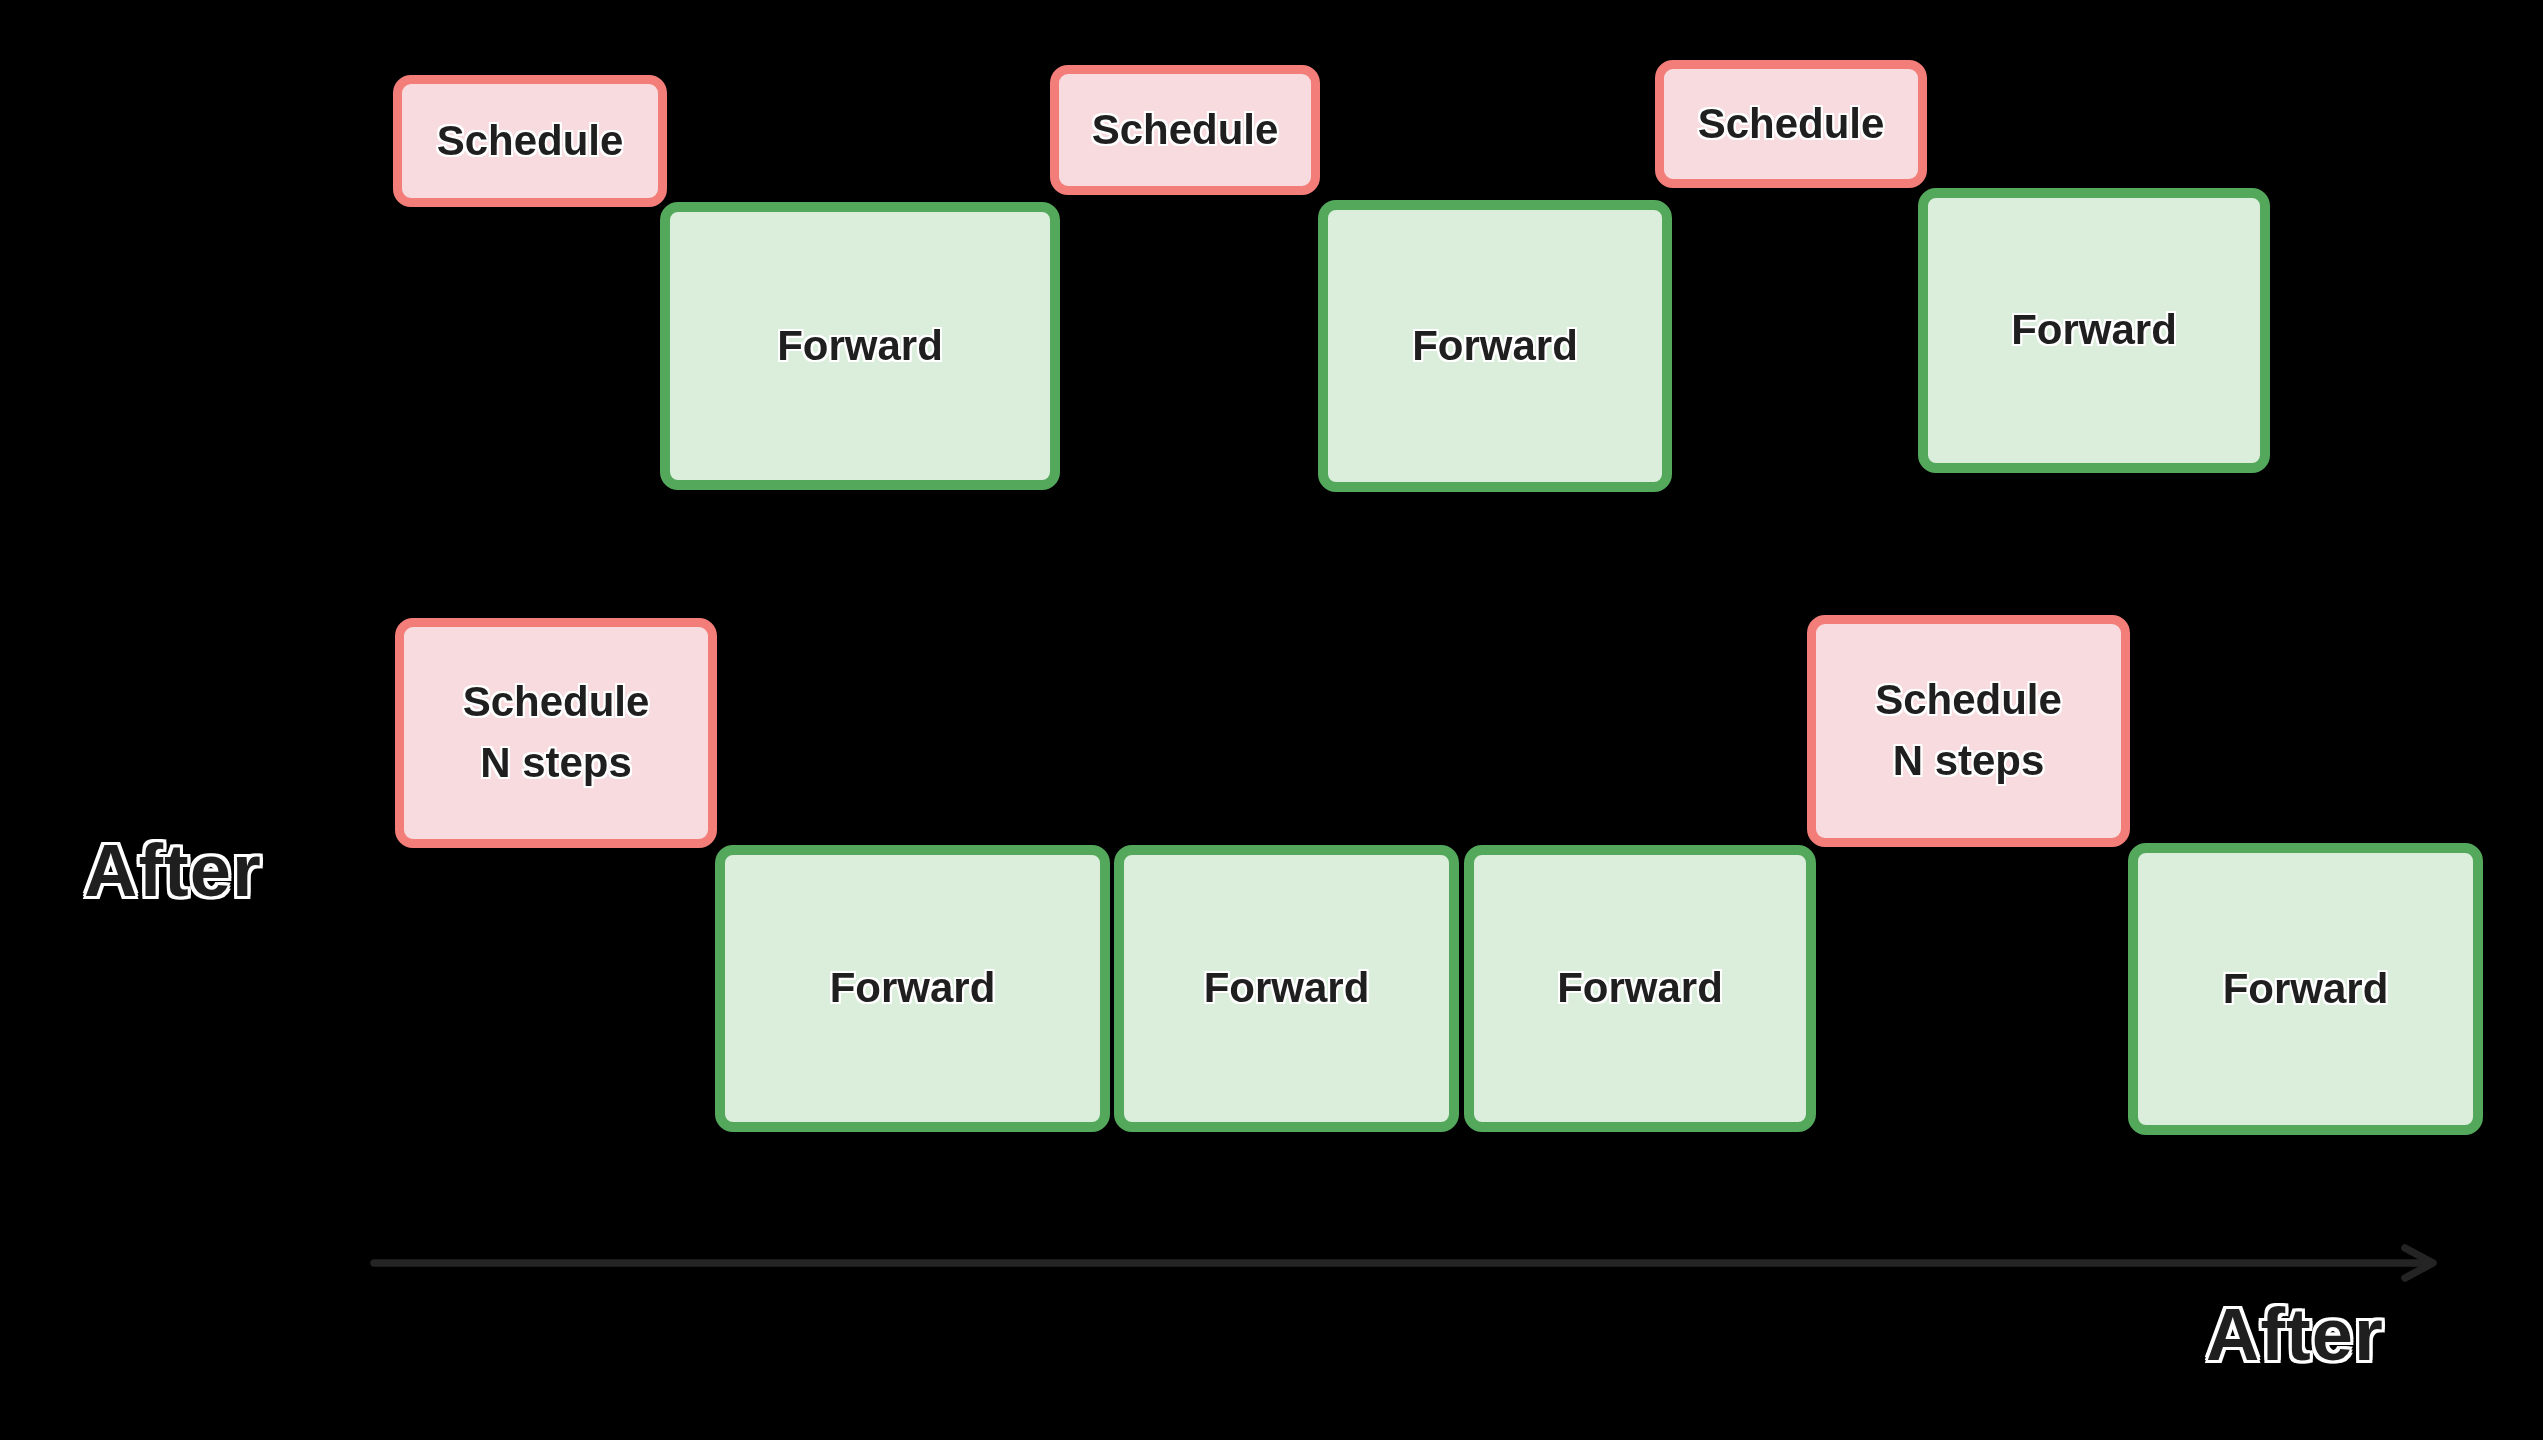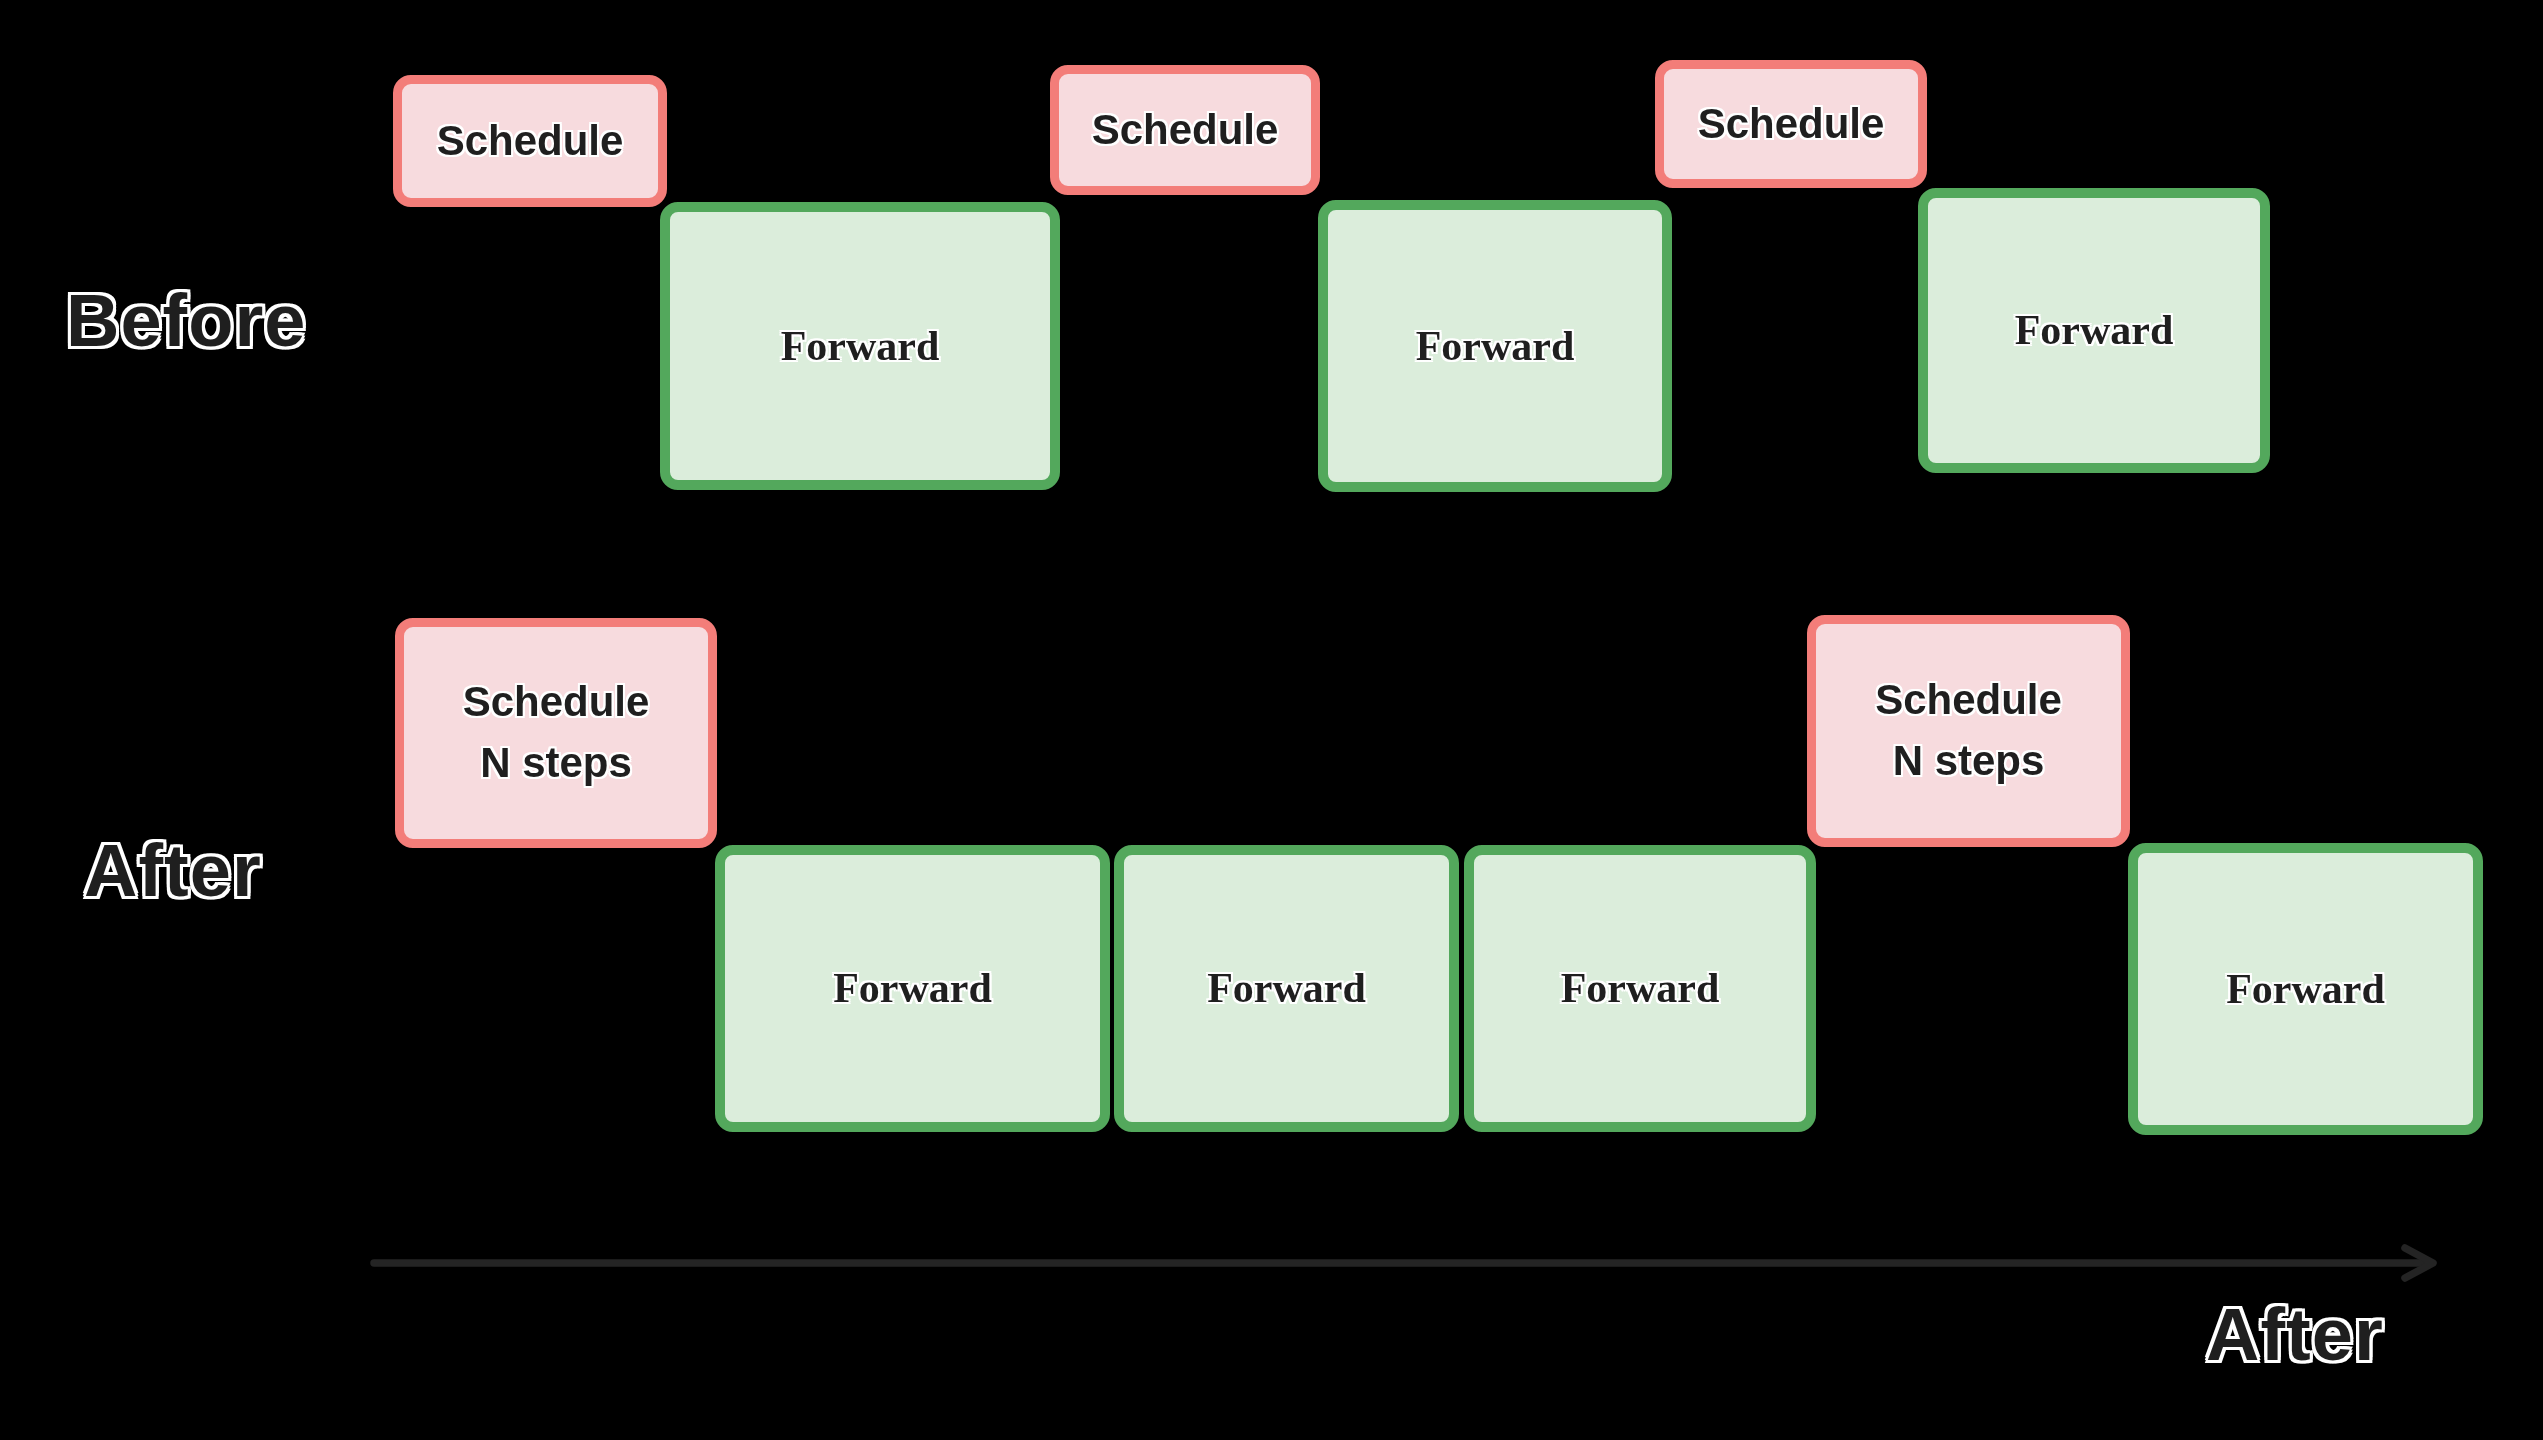--- a/index.html
+++ b/index.html
@@ -58,41 +58,39 @@
   .box.schedule {
     background: var(--schedule-fill, #f7dbde);
     border: 9px solid var(--schedule-border, #f37d79);
     z-index: 3;
     align-items: center;
   }
   .box.forward {
     background: var(--forward-fill, #dbeddb);
     border: 10px solid var(--forward-border, #53a85c);
     z-index: 2;
-    font-family: Liberation Serif, serif;
   }
   #time-arrow {
     position: absolute;
     left: 0;
     top: 0;
     z-index: 1;
   }
   #time-arrow path {
     stroke: var(--arrow, #242424);
     stroke-width: 7.5;
     fill: none;
     stroke-linecap: round;
     stroke-linejoin: round;
   }
 </style>
 </head>
 <body>
 
 <div id="canvas">
-  <div class="row-label" id="before-label">Before</div>
   <div class="row-label" id="after-label">After</div>
 
   <div id="boxes">
       <div class="box schedule" style="left: 393px; top: 75px; width: 274px; height: 132px;">
         <div class="box-line">Schedule</div>
       </div>
       <div class="box forward" style="left: 660px; top: 202px; width: 400px; height: 288px;">
         <div class="box-line">Forward</div>
       </div>
       <div class="box schedule" style="left: 1050px; top: 65px; width: 270px; height: 130px;">

